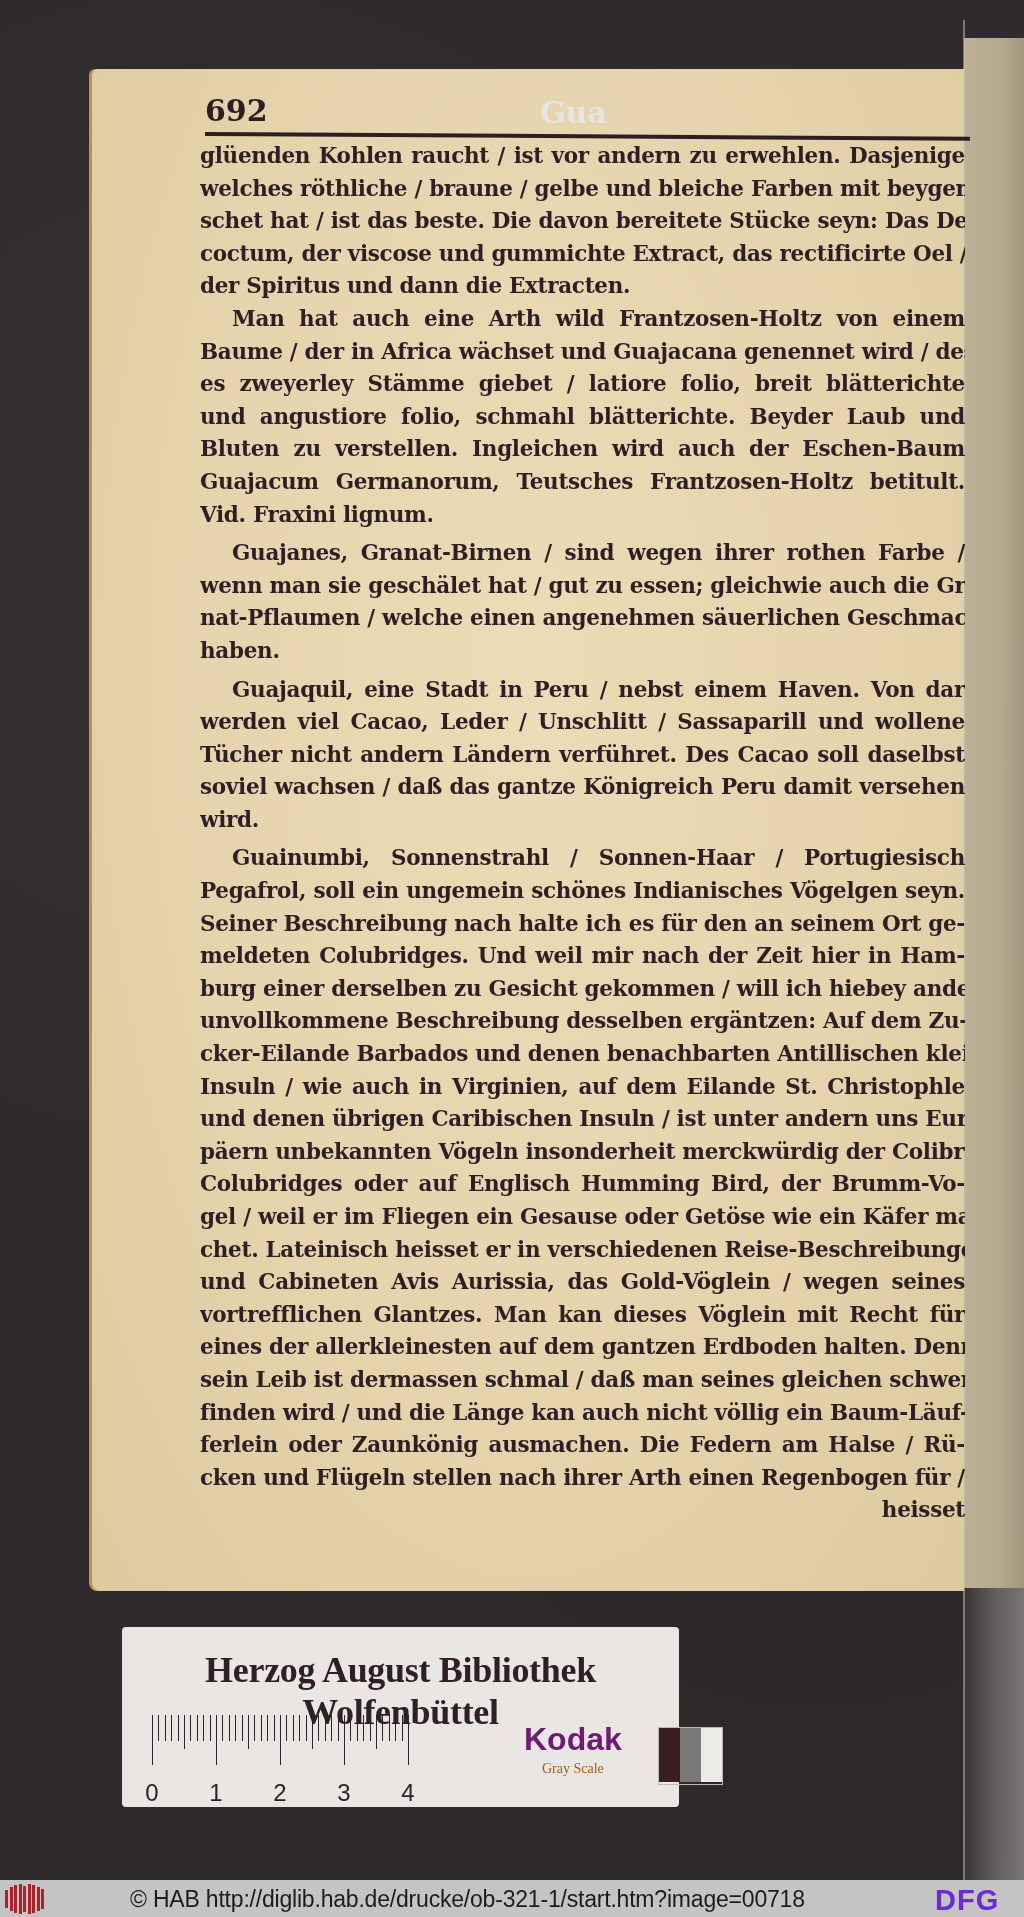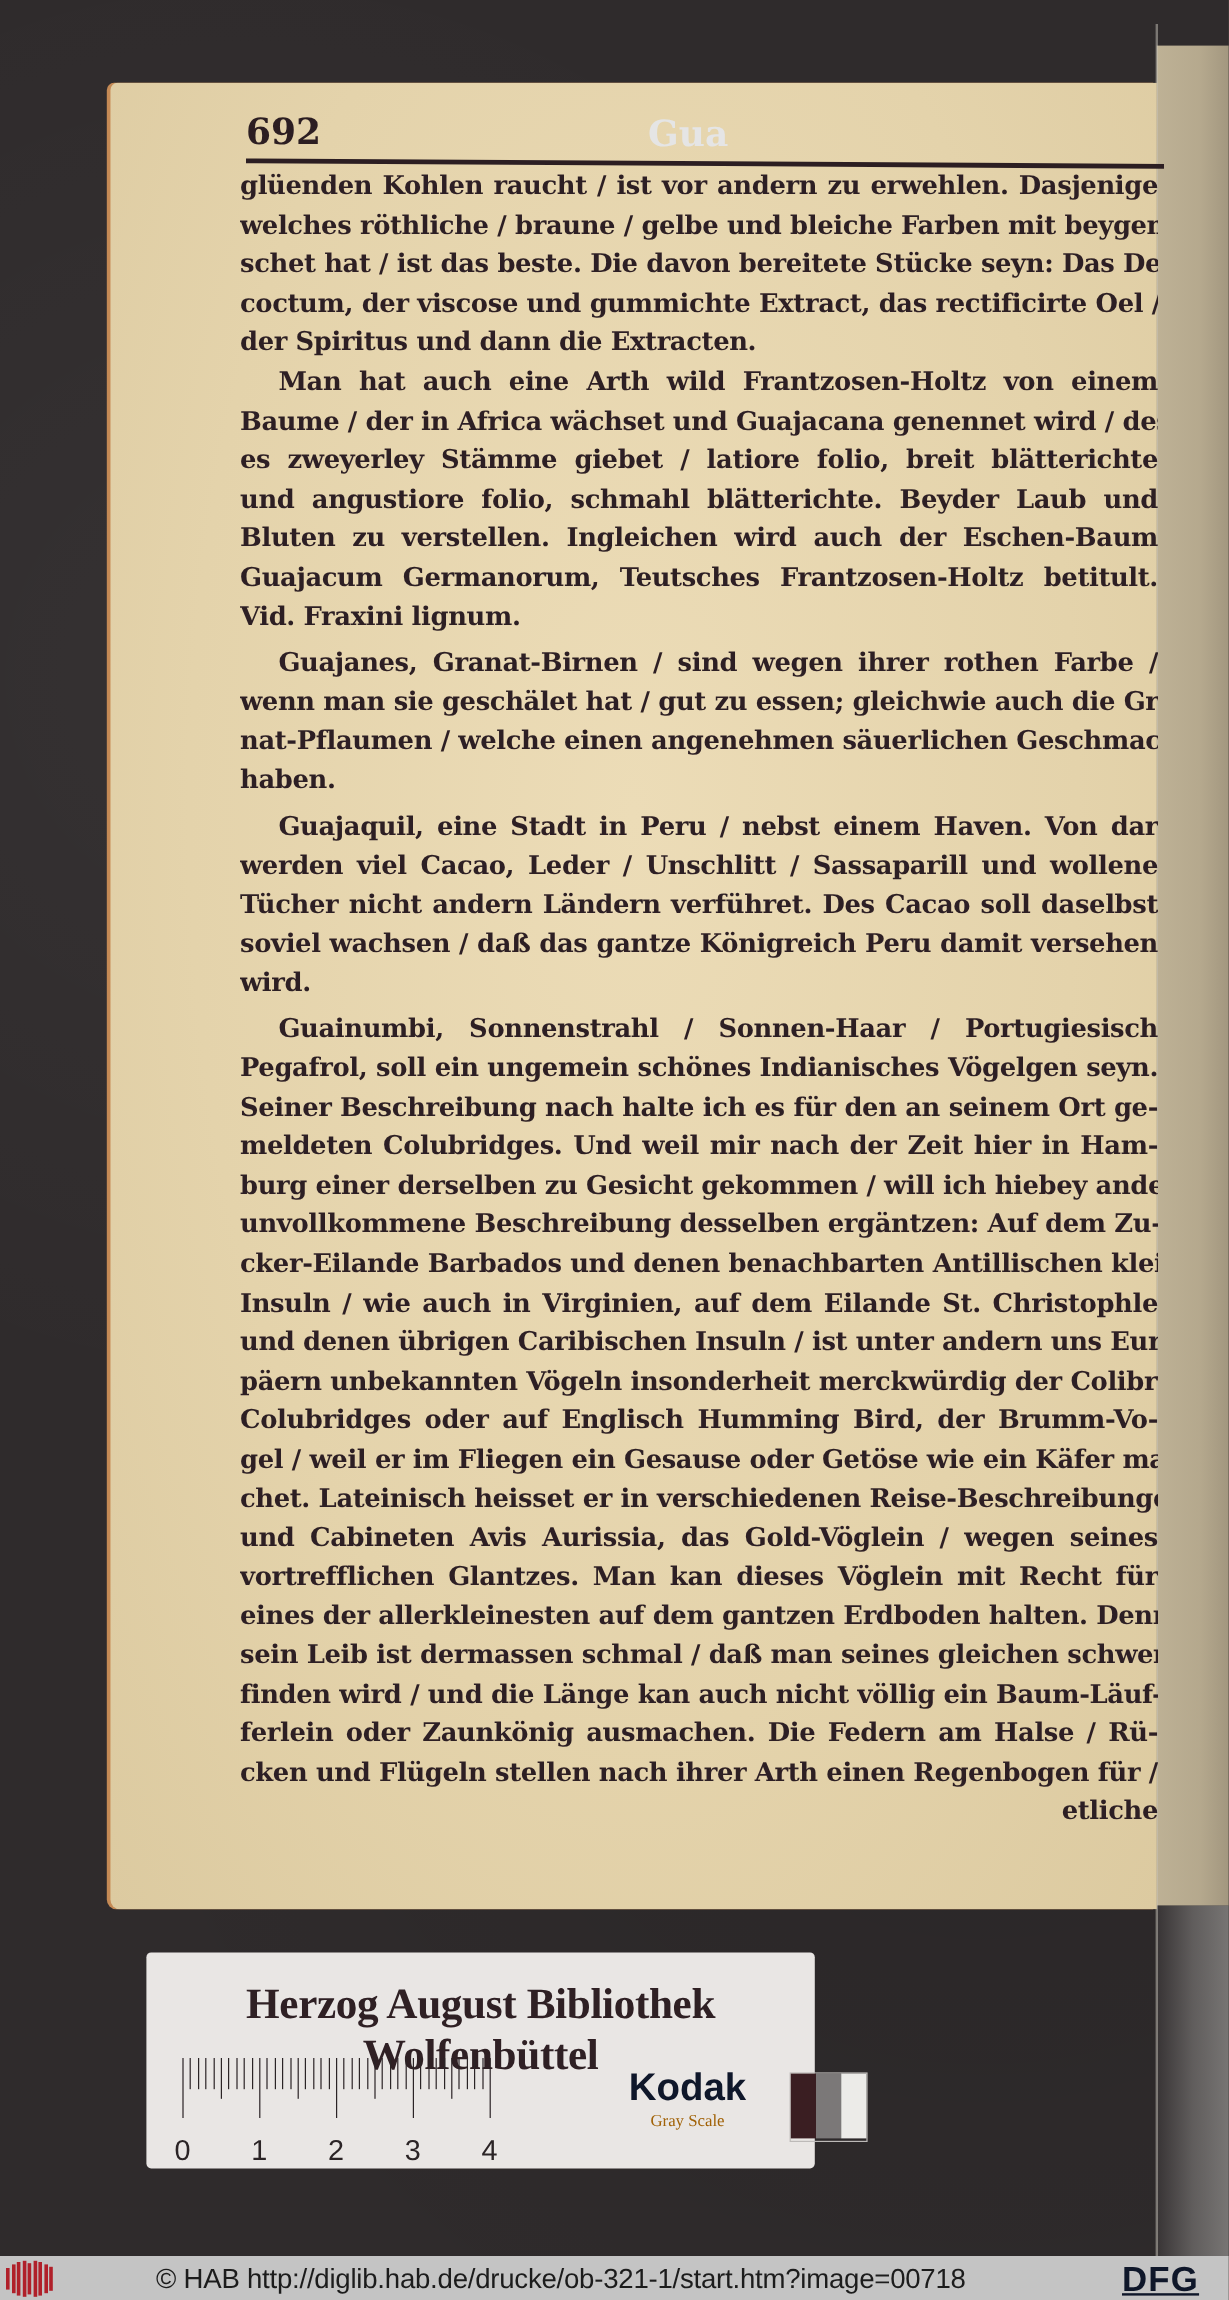--- a/index.html
+++ b/index.html
@@ -74,21 +74,21 @@
     color: #2f2024; letter-spacing: -0.3px;
   }
   .ruler { position: absolute; left: 30px; top: 88px; width: 260px; height: 50px; }
   .tick { position: absolute; top: 0; width: 1px; background: #2b2426; }
   .ruler-num {
     position: absolute; top: 64px; font-family: "Liberation Sans", sans-serif;
     font-size: 24px; color: #2b2426; transform: translateX(-50%);
   }
   .kodak {
     position: absolute; left: 402px; top: 94px;
-    font-family: "Liberation Sans", sans-serif; font-weight: bold; font-size: 32px; color: #0f172a;
+    font-family: "Liberation Sans", sans-serif; font-weight: bold; font-size: 32px; color: #701a75;
   }
   .grayscale-label {
     position: absolute; left: 420px; top: 134px;
     font-family: Liberation Serif, serif; font-size: 14px; color: #a16207;
   }
   .swatches { position: absolute; left: 536px; top: 100px; height: 56px; display: flex; border: 1px solid #bdbab8; }
   .swatch { width: 21px; height: 54px; }
 
   
   .footer {
@@ -98,21 +98,21 @@
   .hab-logo { position: absolute; left: 5px; top: 4px; width: 42px; height: 30px; }
   .hab-bar { position: absolute; bottom: 0; width: 3px; background: #b0202a; }
   .footer-text {
     position: absolute; left: 130px; top: 6px;
     font-family: "Liberation Sans", sans-serif; font-size: 23px; color: #1c1c1c;
     letter-spacing: -0.2px;
   }
   .dfg {
     position: absolute; left: 935px; top: 4px;
     font-family: "Liberation Sans", sans-serif; font-weight: bold; font-size: 29px;
-    color: #0f172a; letter-spacing: 1px; text-decoration: underline;
+    color: #6d28d9; letter-spacing: 1px;
   }
 </style>
 </head>
 <body>
 
 <div class="bg-noise"></div>
 <div class="next-page"></div>
 <div class="next-page-shadow"></div>
 <div class="divider-line"></div>
 
@@ -159,21 +159,21 @@
     <div class="line ">Colubridges oder auf Englisch Humming Bird, der Brumm-Vo-</div>
     <div class="line ">gel / weil er im Fliegen ein Gesause oder Getöse wie ein Käfer ma-</div>
     <div class="line ">chet.   Lateinisch heisset er in verschiedenen Reise-Beschreibungen</div>
     <div class="line ">und Cabineten Avis Aurissia, das Gold-Vöglein / wegen seines</div>
     <div class="line ">vortrefflichen Glantzes.   Man kan dieses Vöglein mit Recht für</div>
     <div class="line ">eines der allerkleinesten auf dem gantzen Erdboden halten.   Denn</div>
     <div class="line ">sein Leib ist dermassen schmal / daß man seines gleichen schwerlich</div>
     <div class="line ">finden wird / und die Länge kan auch nicht völlig ein Baum-Läuf-</div>
     <div class="line ">ferlein oder Zaunkönig ausmachen.   Die Federn am Halse / Rü-</div>
     <div class="line ">cken und Flügeln stellen nach ihrer Arth einen Regenbogen für / und</div>
-    <div class="line right">etliche</div>
+    <div class="line right">heisset</div>
   </div>
 
 <div class="card">
   <div class="card-title">Herzog August Bibliothek Wolfenbüttel</div>
   <div class="ruler" id="ruler">
       <div class="tick" style="left: 0px; height: 50px;"></div>
       <div class="tick" style="left: 6.4px; height: 26px;"></div>
       <div class="tick" style="left: 12.8px; height: 26px;"></div>
       <div class="tick" style="left: 19.2px; height: 26px;"></div>
       <div class="tick" style="left: 25.6px; height: 26px;"></div>

